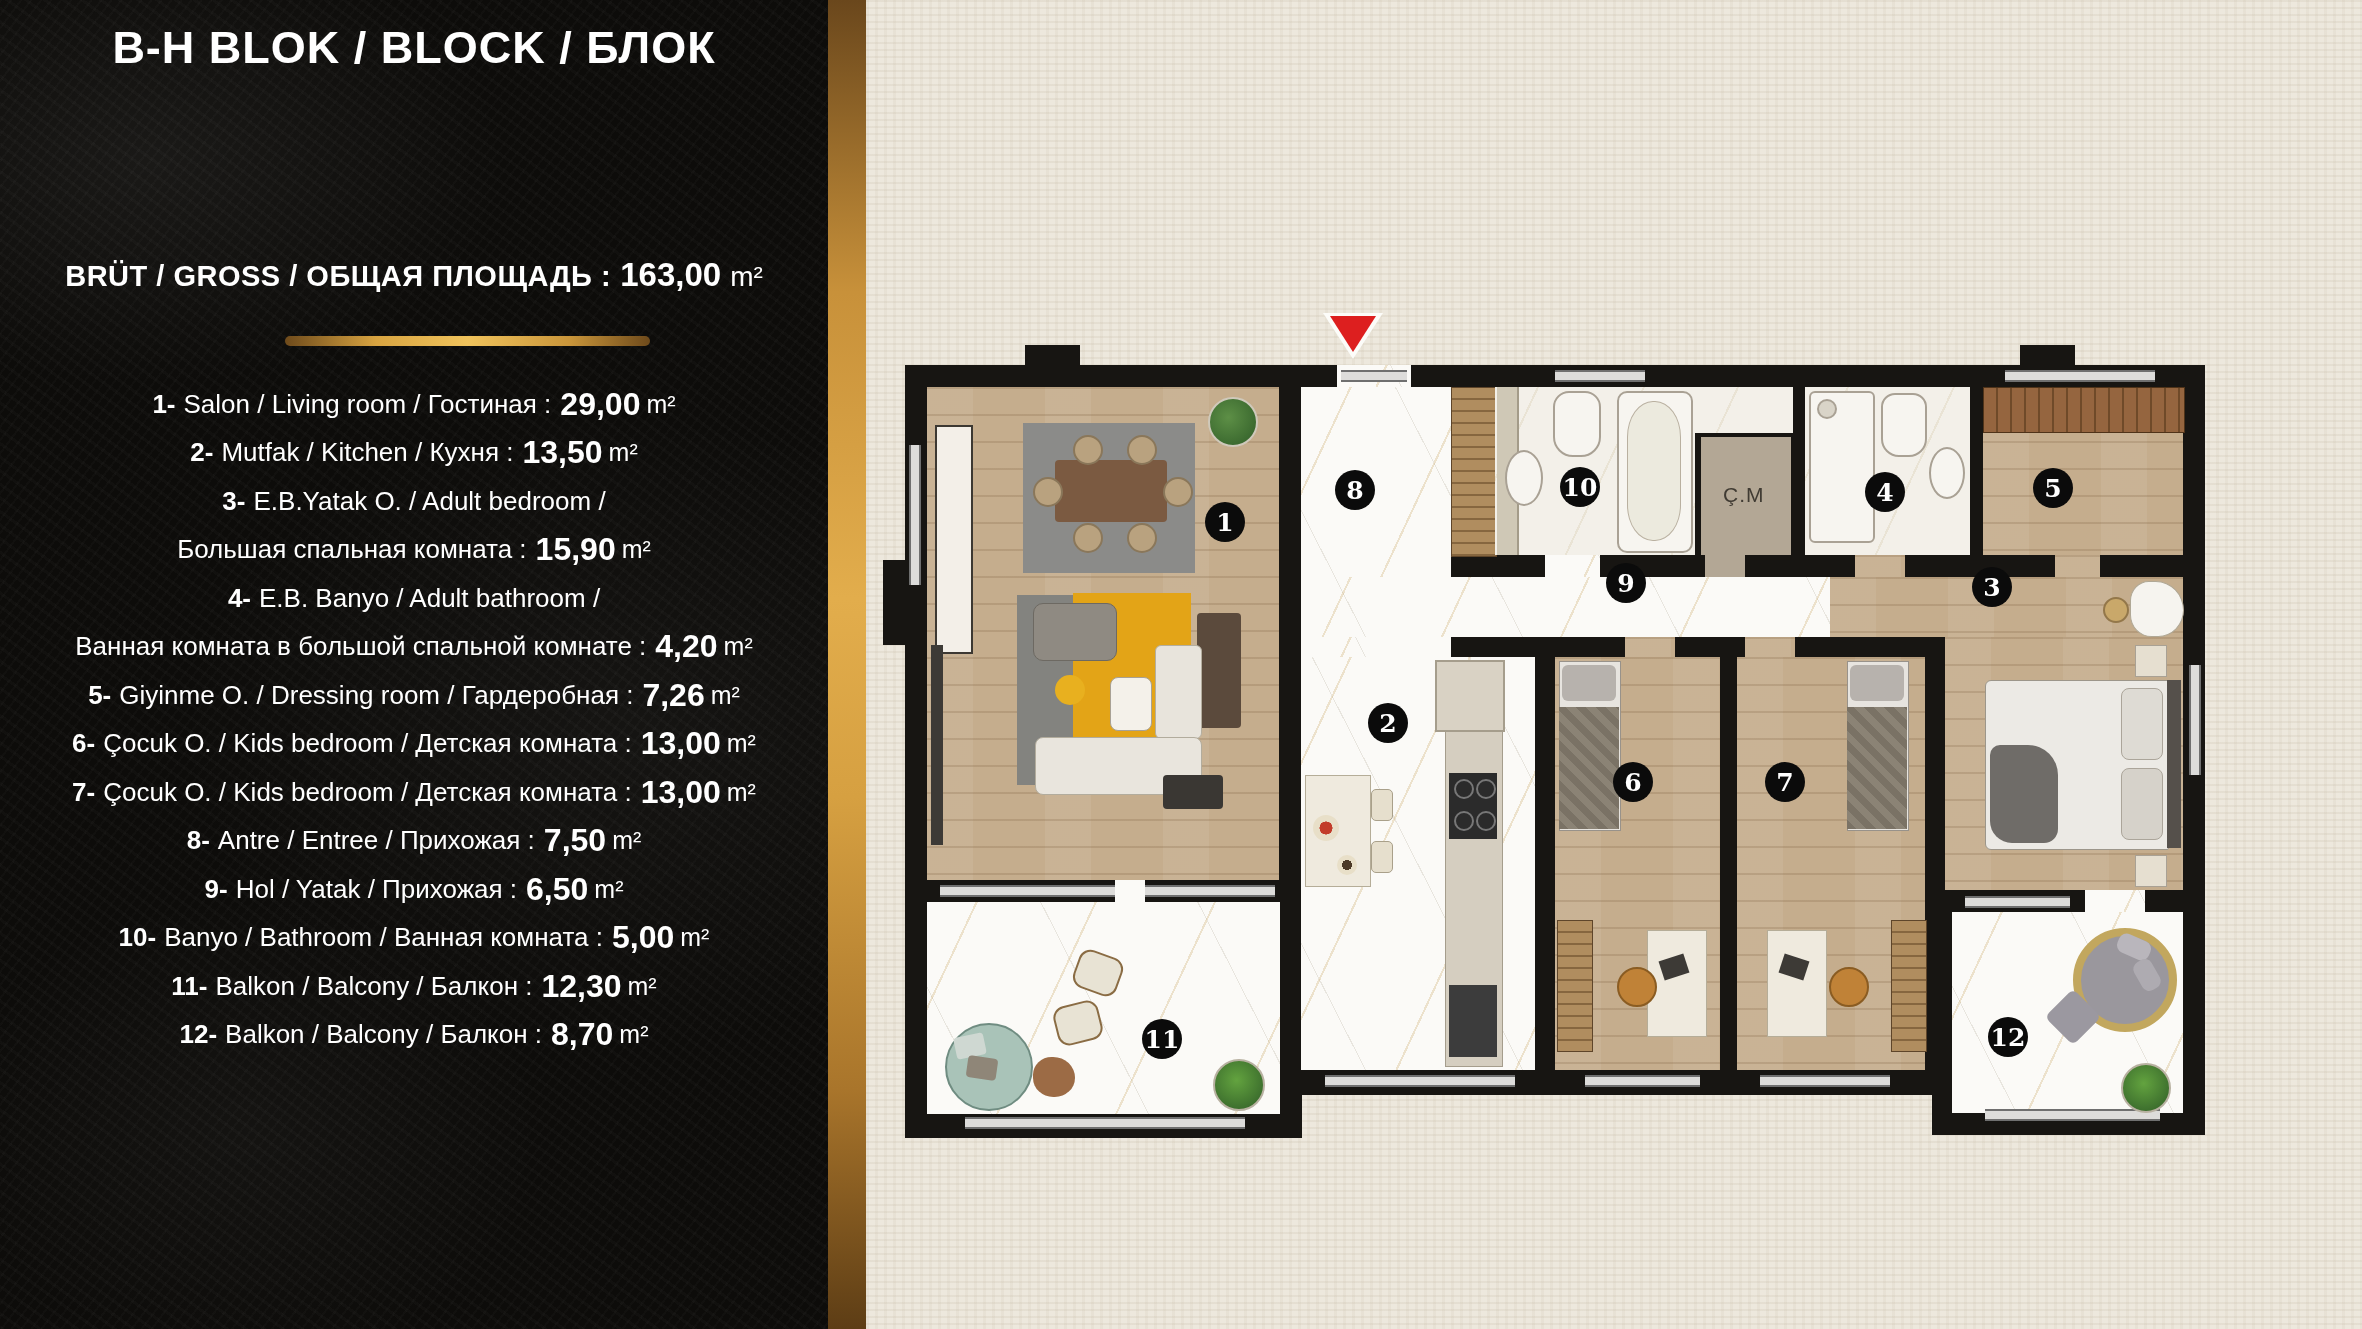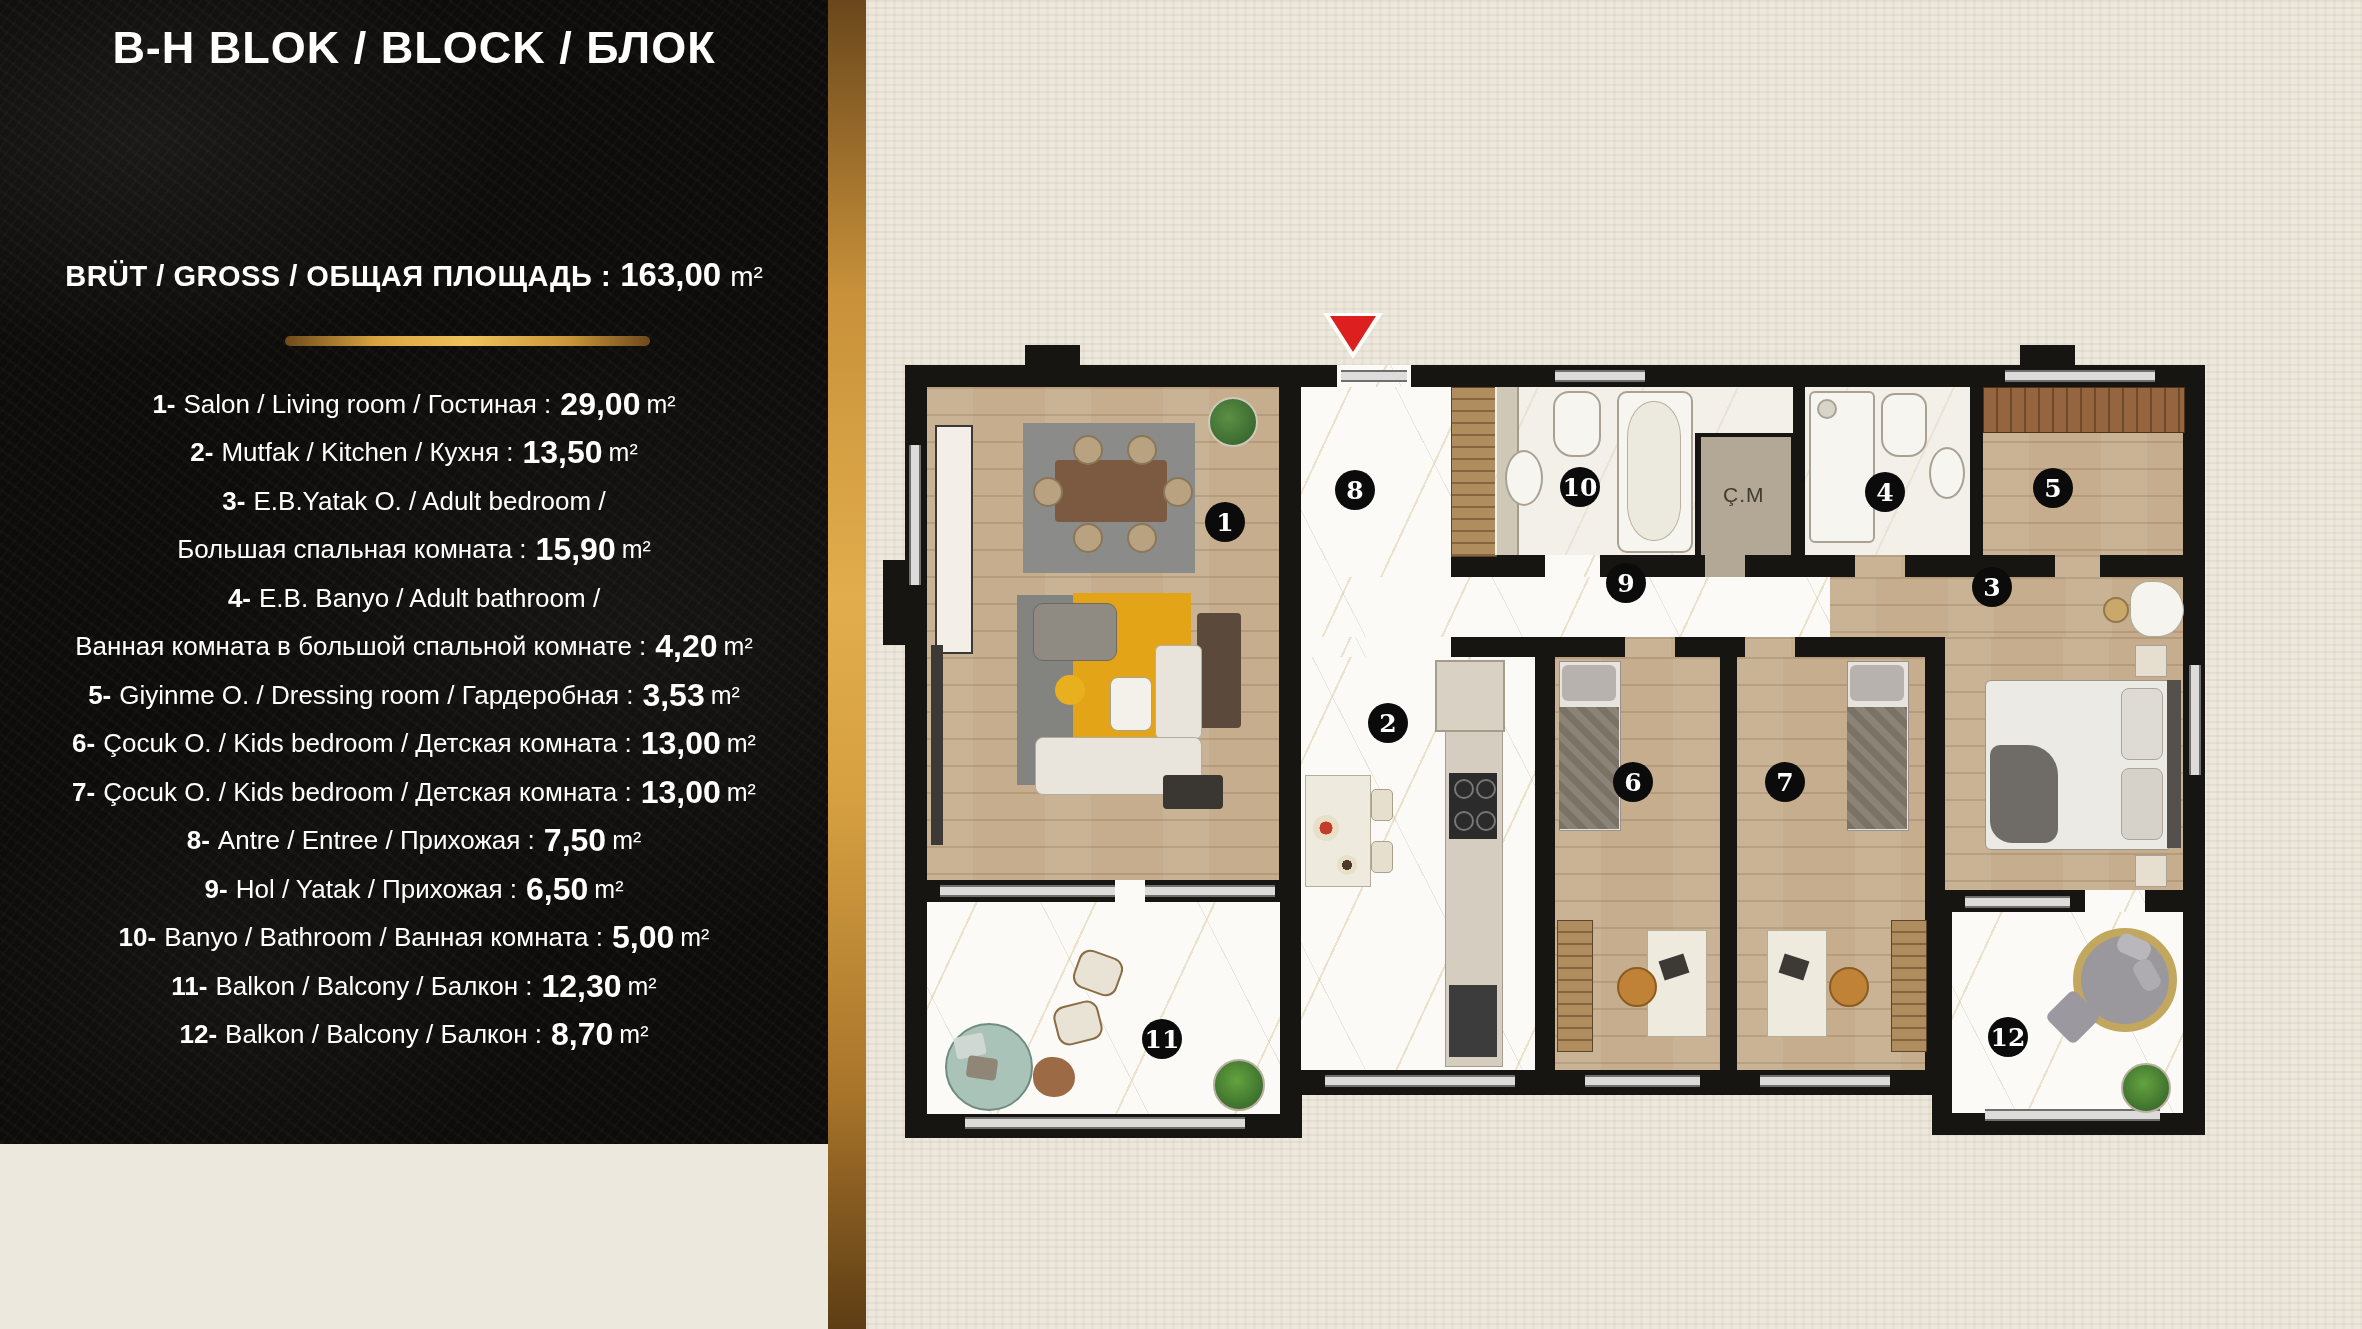--- a/index.html
+++ b/index.html
@@ -7,21 +7,21 @@
   .stage{position:relative;width:2362px;height:1329px;overflow:hidden;background:#ede8dd;}
 
   
   .beige-bg{position:absolute;left:866px;top:0;width:1496px;height:1329px;
     background:
       repeating-linear-gradient(180deg, rgba(190,178,156,.18) 0 2px, rgba(0,0,0,0) 2px 7px),
       repeating-linear-gradient(90deg, rgba(214,205,188,.25) 0 3px, rgba(0,0,0,0) 3px 9px),
       #ede8dd;}
 
   
-  .panel{position:absolute;left:0;top:0;width:828px;height:1144px;color:#fff;
+  .panel{position:absolute;left:0;top:0;width:828px;height:1329px;color:#fff;
     background:
       radial-gradient(ellipse 600px 380px at 18% 12%, rgba(255,255,255,.055), rgba(0,0,0,0) 60%),
       radial-gradient(ellipse 700px 500px at 75% 55%, rgba(255,255,255,.035), rgba(0,0,0,0) 65%),
       radial-gradient(ellipse 500px 400px at 30% 85%, rgba(255,255,255,.03), rgba(0,0,0,0) 60%),
       repeating-linear-gradient(127deg, rgba(255,255,255,.02) 0 2px, rgba(0,0,0,0) 2px 8px),
       repeating-linear-gradient(36deg, rgba(255,255,255,.018) 0 3px, rgba(0,0,0,0) 3px 11px),
       #0d0c0a;}
   .gold-band{position:absolute;left:828px;top:0;width:38px;height:1329px;
     background:linear-gradient(180deg,#6a471c 0%,#c8913a 22%,#e2ad4c 45%,#d6a041 60%,#a9752b 82%,#5d3d15 100%);}
 
@@ -122,21 +122,21 @@
         <span class="rname">E.B. Banyo / Adult bathroom /</span>
       </div>
       <div class="rline">
         <span class="rname">Ванная комната в большой спальной комнате :</span>
         <span class="rval">4,20</span>
         <span class="runit">m²</span>
       </div>
       <div class="rline">
         <span class="rnum">5-</span>
         <span class="rname">Giyinme O. / Dressing room / Гардеробная :</span>
-        <span class="rval">3,53</span>
+        <span class="rval">7,26</span>
         <span class="runit">m²</span>
       </div>
       <div class="rline">
         <span class="rnum">6-</span>
         <span class="rname">Çocuk O. / Kids bedroom / Детская комната :</span>
         <span class="rval">13,00</span>
         <span class="runit">m²</span>
       </div>
       <div class="rline">
         <span class="rnum">7-</span>

